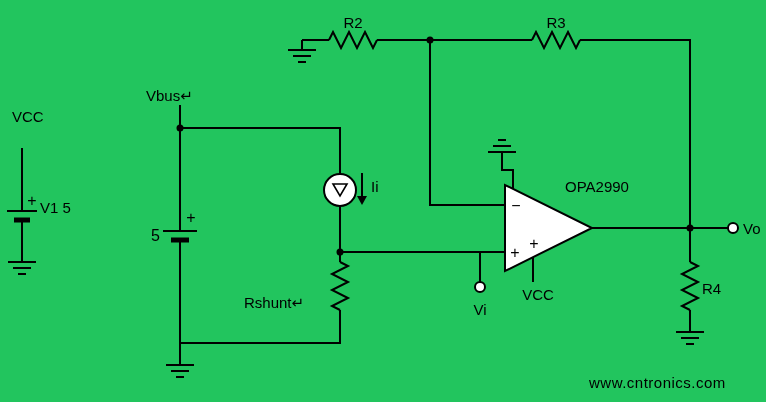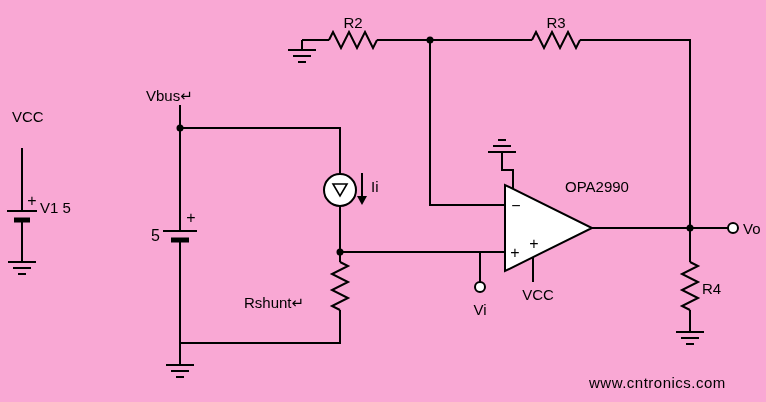--- a/index.html
+++ b/index.html
@@ -1,19 +1,19 @@
 <!DOCTYPE html>
 <html><head>
 <meta charset="utf-8">
 <style>
   html,body { margin:0; padding:0; background:#ffffff; }
   .canvas {
     position:relative;
     width:766px; height:402px;
-    background:#f9a8d4;
+    background:#22c55e;
     overflow:hidden;
   }
   svg { display:block; }
   
   .w   { stroke:#000000; stroke-width:2; fill:none; }
   .thick { stroke:#000000; stroke-width:5; fill:none; }
   .fillwhite { fill:#ffffff; stroke:#000000; stroke-width:2; }
   .dot { fill:#000000; stroke:none; }
   text {
     font-family:"Liberation Sans","DejaVu Sans",sans-serif;

